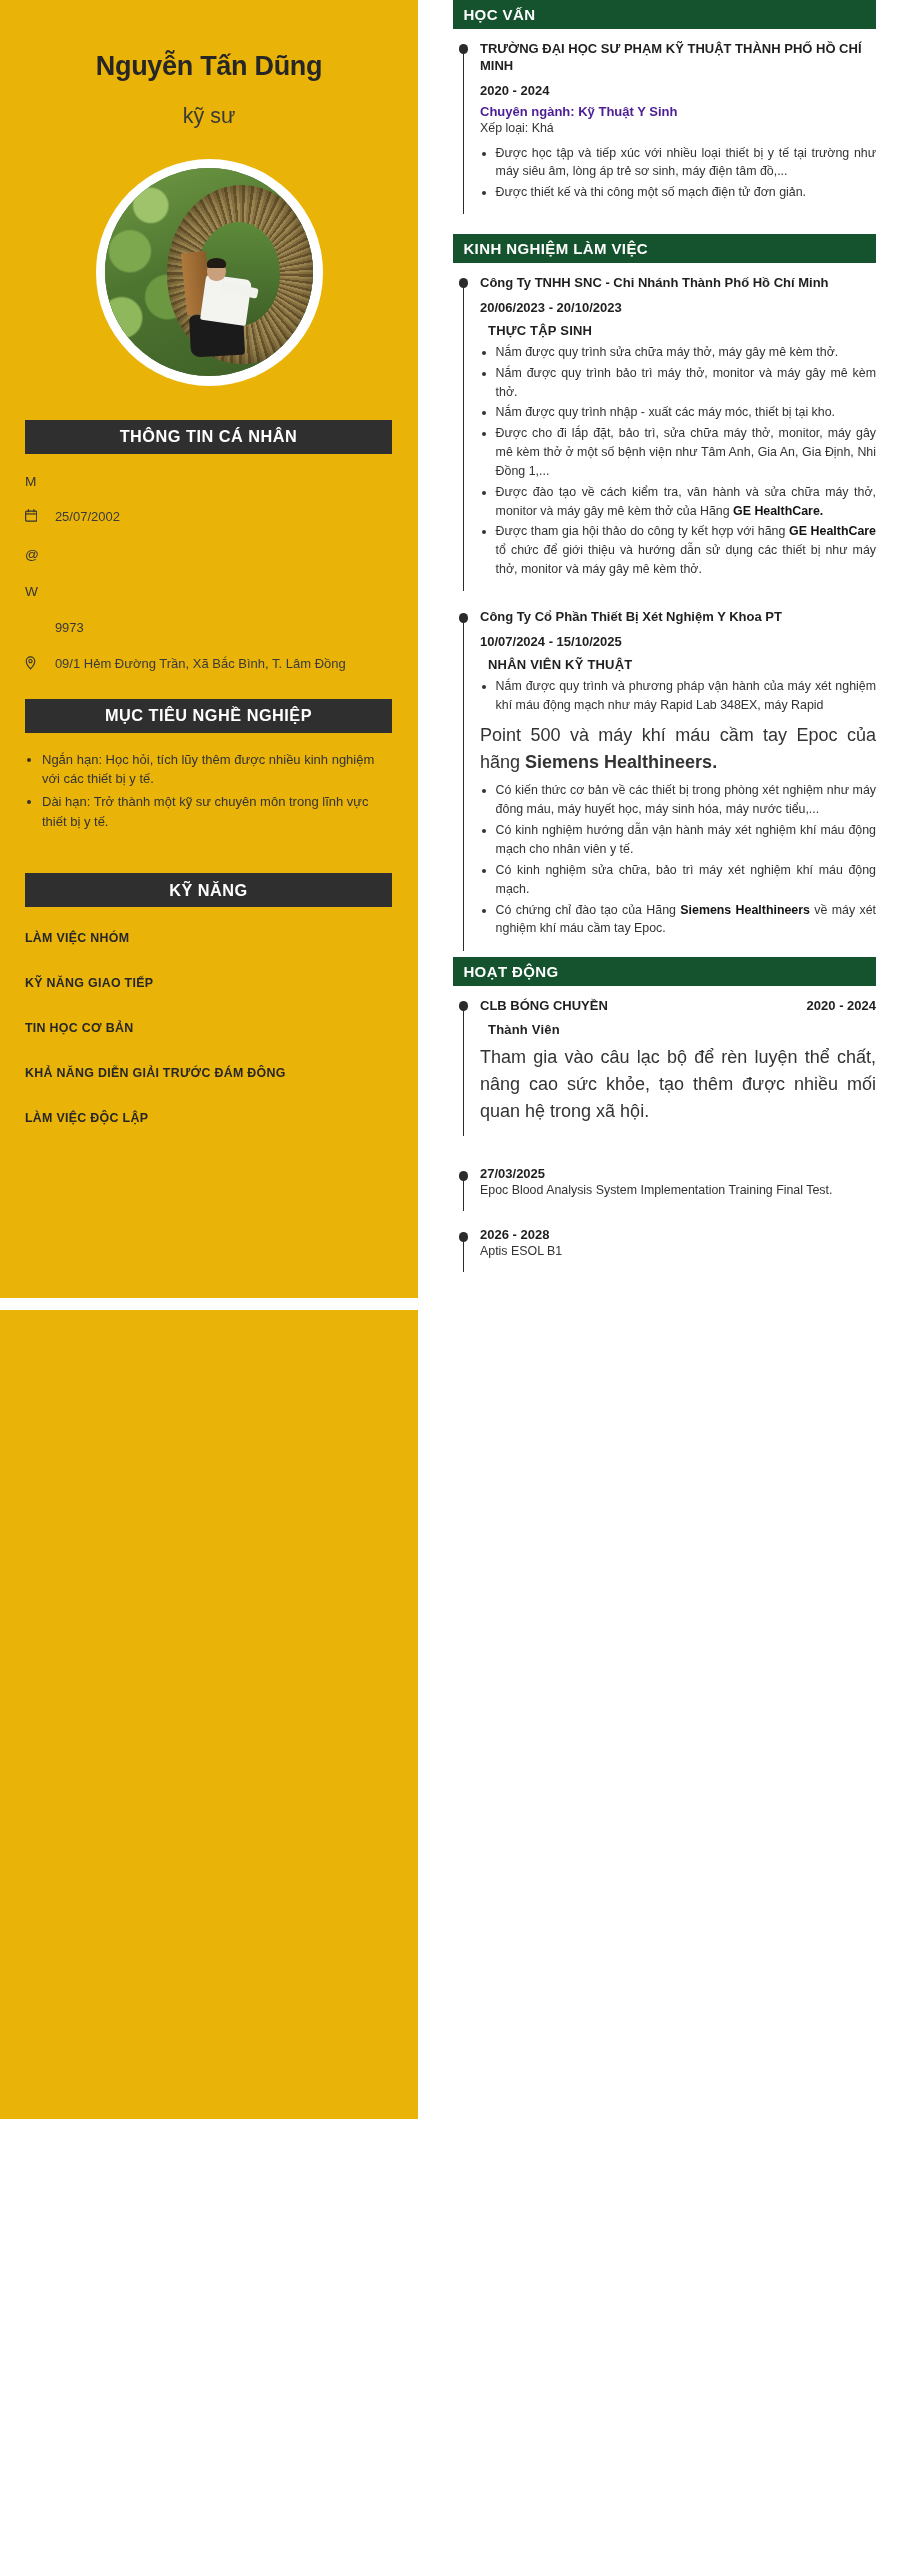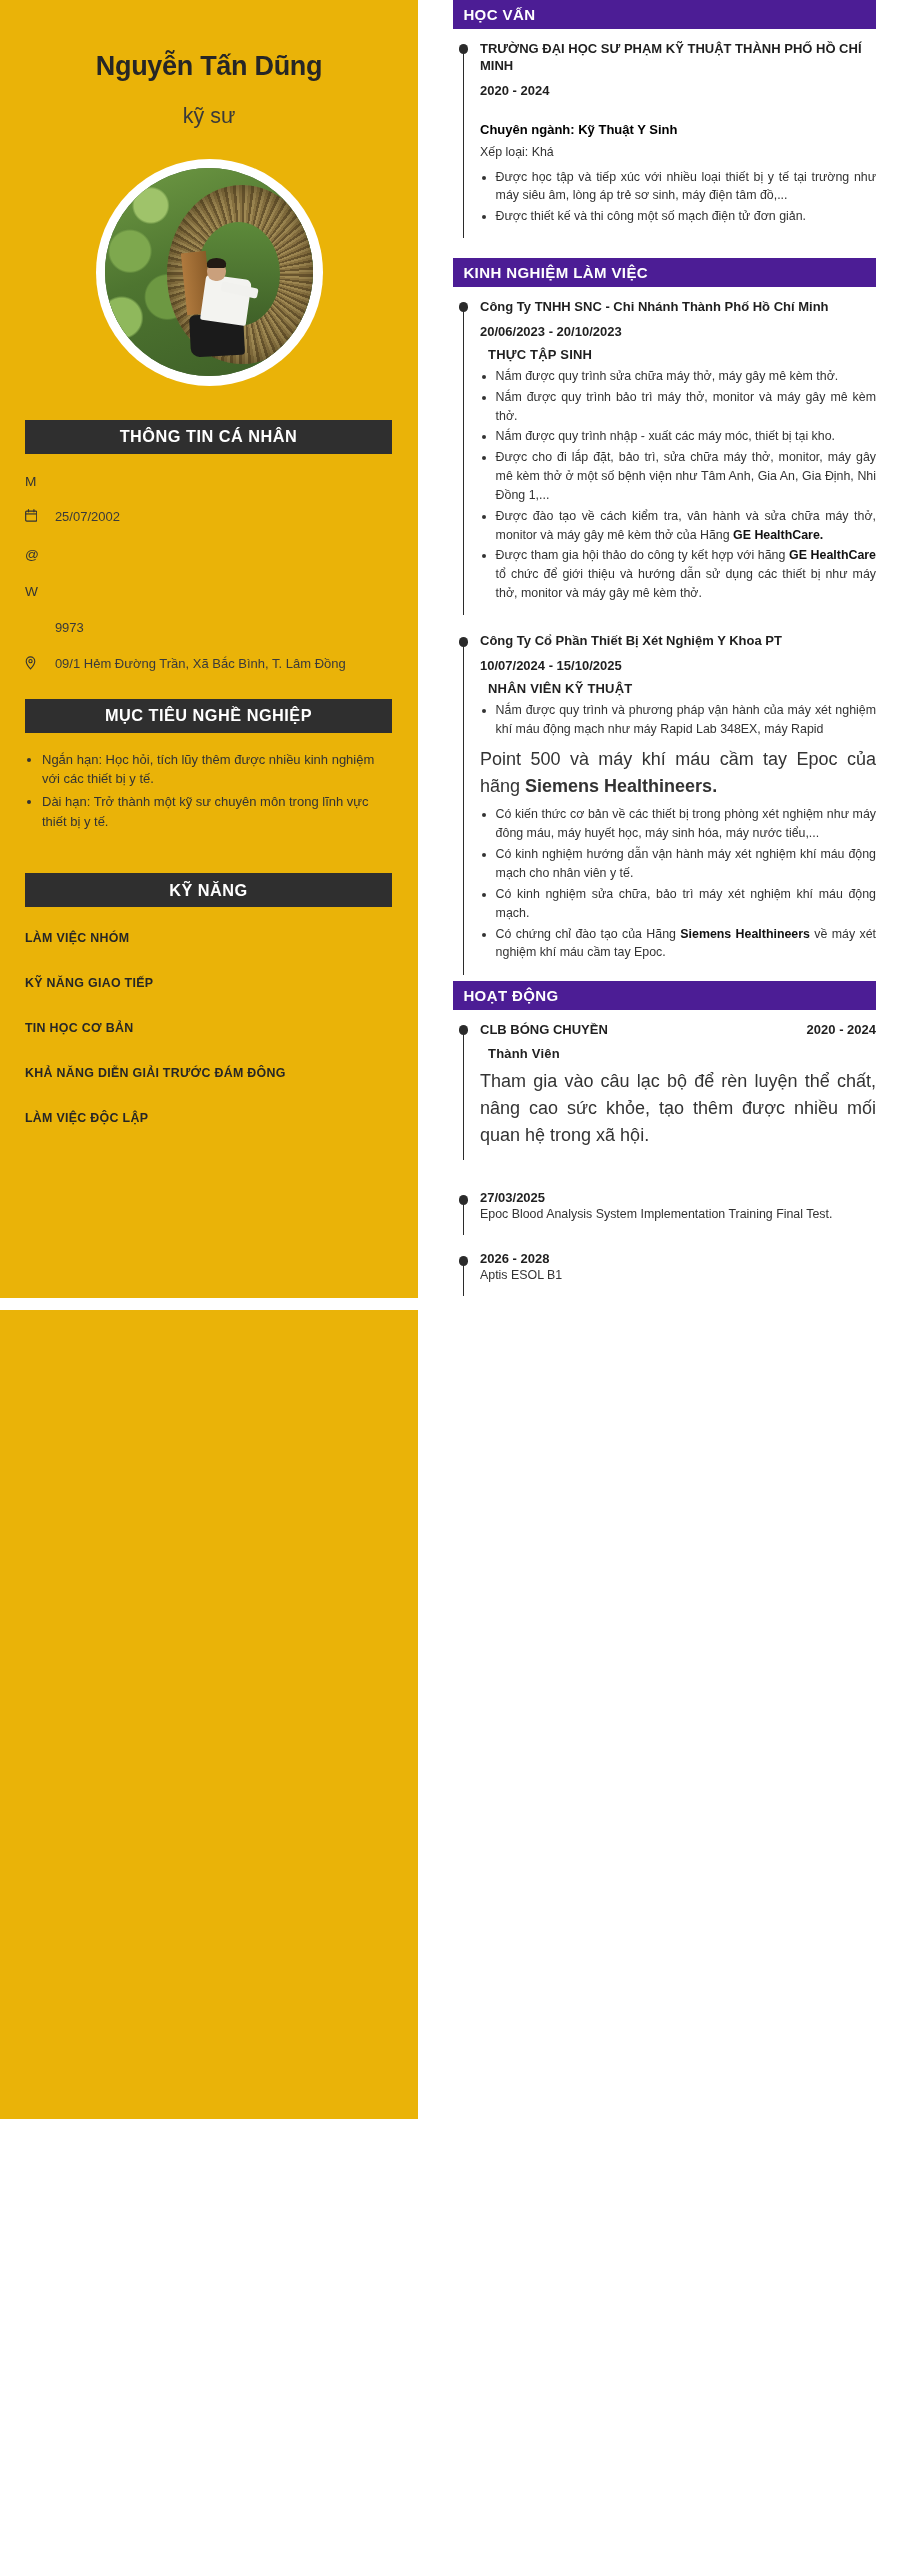--- a/index.html
+++ b/index.html
@@ -162,21 +162,21 @@
   }
   .skill:first-of-type{ margin-top:23.4px; }
 
   
   .main{
     position:absolute;
     left:453px; top:0;
     width:423px;
   }
   .m-head{
-    background:#4c1d95;
+    background:#14532d;
     color:#fff;
     font-size:15px;
     font-weight:bold;
     letter-spacing:0.4px;
     padding:5.9px 0 6.5px 10.4px;
     width:423px;
     box-sizing:border-box;
   }
   .tl{
     position:relative;
@@ -203,24 +203,24 @@
     background:#2b2b2b;
   }
 
   .org{
     font-size:13px;font-weight:bold;color:#1f1f1f;line-height:1.35;
   }
   .dates{
     font-size:13px;font-weight:bold;color:#1f1f1f;margin-top:8.5px;
   }
   .subject{
-    font-size:13px;font-weight:bold;color:#000000;margin-top:24px;
+    font-size:13px;font-weight:bold;color:#4c1d95;margin-top:6px;
   }
   .plain{
-    font-size:12.4px;color:#333;margin-top:7px;line-height:1.45;
+    font-size:12.4px;color:#333;margin-top:1px;line-height:1.45;
   }
   .role-t{
     font-size:13px;font-weight:bold;color:#1f1f1f;margin-top:7.8px;letter-spacing:0.2px;margin-left:8px;
   }
   .blist{
     margin:5.2px 0 0 0;padding-left:15.6px;
     font-size:12.4px;line-height:1.52;color:#333;
     text-align:justify;
   }
   .blist li{ margin-bottom:2px; }

